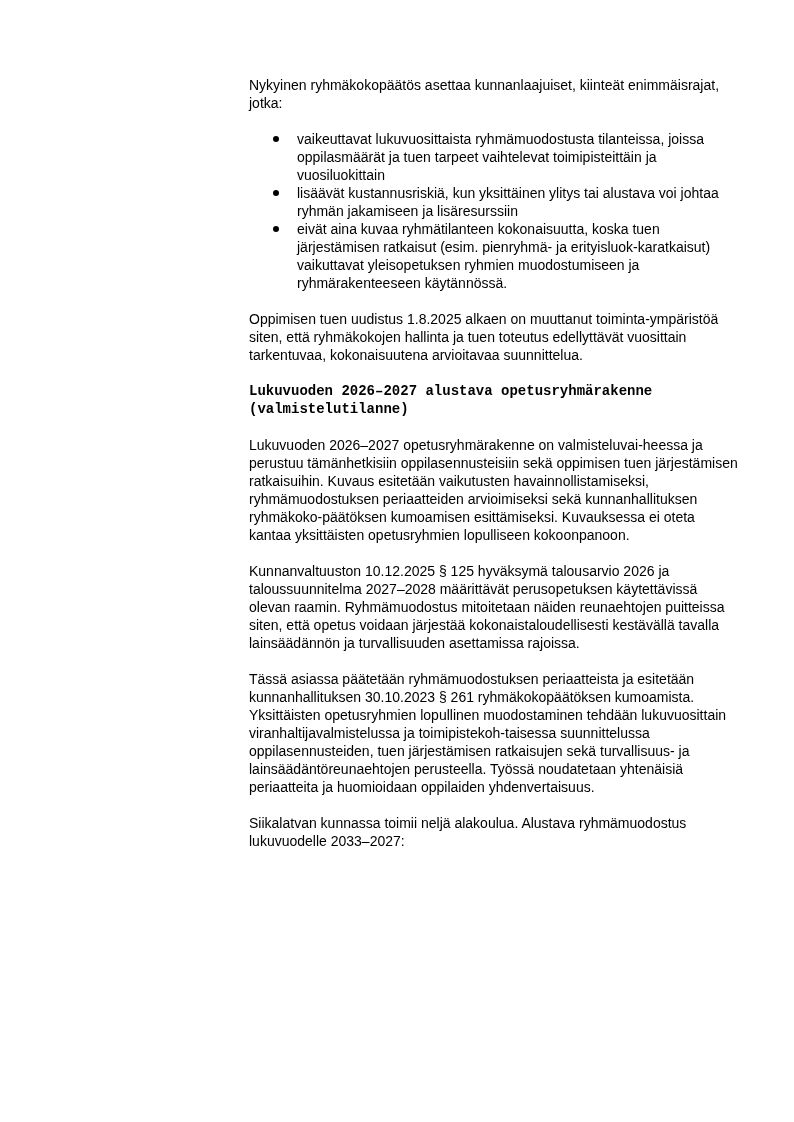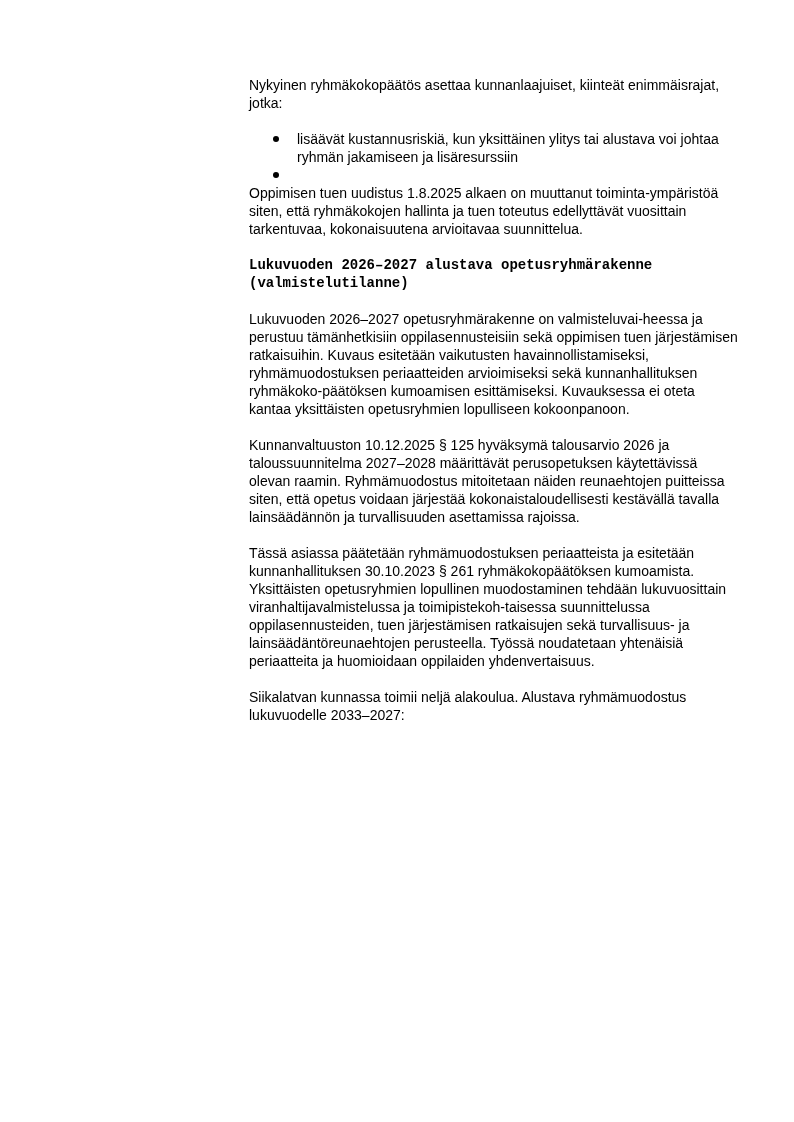--- a/index.html
+++ b/index.html
@@ -17,22 +17,23 @@
     position: absolute; left: 24px; top: 6px; width: 6px; height: 6px;
     border-radius: 50%; background: #000;
   }
 </style>
 </head>
 <body>
 
 <div class="page">
   <p>Nykyinen ryhmäkokopäätös asettaa kunnanlaajuiset, kiinteät enimmäisrajat, jotka:</p>
   <ul>
+    <li><span class="bullet"></span><span>vaikeuttavat lukuvuosittaista ryhmämuodostusta tilanteissa, joissa oppilasmäärät ja tuen tarpeet vaihtelevat toimipisteittäin ja vuosiluokittain</span></li>
     <li><span class="bullet"></span><span>lisäävät kustannusriskiä, kun yksittäinen ylitys tai alustava voi johtaa ryhmän jakamiseen ja lisäresurssiin</span></li>
-    <li><span class="bullet"></span></li>
+    <li><span class="bullet"></span><span>eivät aina kuvaa ryhmätilanteen kokonaisuutta, koska tuen järjestämisen ratkaisut (esim. pienryhmä- ja erityisluok-karatkaisut) vaikuttavat yleisopetuksen ryhmien muodostumiseen ja ryhmärakenteeseen käytännössä.</span></li>
   </ul>
   <p>Oppimisen tuen uudistus 1.8.2025 alkaen on muuttanut toiminta-ympäristöä siten, että ryhmäkokojen hallinta ja tuen toteutus edellyttävät vuosittain tarkentuvaa, kokonaisuutena arvioitavaa suunnittelua.</p>
   <h2>Lukuvuoden 2026–2027 alustava opetusryhmärakenne (valmistelutilanne)</h2>
   <p>Lukuvuoden 2026–2027 opetusryhmärakenne on valmisteluvai-heessa ja perustuu tämänhetkisiin oppilasennusteisiin sekä oppimisen tuen järjestämisen ratkaisuihin. Kuvaus esitetään vaikutusten havainnollistamiseksi, ryhmämuodostuksen periaatteiden arvioimiseksi sekä kunnanhallituksen ryhmäkoko-päätöksen kumoamisen esittämiseksi. Kuvauksessa ei oteta kantaa yksittäisten opetusryhmien lopulliseen kokoonpanoon.</p>
   <p>Kunnanvaltuuston 10.12.2025 § 125 hyväksymä talousarvio 2026 ja taloussuunnitelma 2027–2028 määrittävät perusopetuksen käytettävissä olevan raamin. Ryhmämuodostus mitoitetaan näiden reunaehtojen puitteissa siten, että opetus voidaan järjestää kokonaistaloudellisesti kestävällä tavalla lainsäädännön ja turvallisuuden asettamissa rajoissa.</p>
   <p>Tässä asiassa päätetään ryhmämuodostuksen periaatteista ja esitetään kunnanhallituksen 30.10.2023 § 261 ryhmäkokopäätöksen kumoamista. Yksittäisten opetusryhmien lopullinen muodostaminen tehdään lukuvuosittain viranhaltijavalmistelussa ja toimipistekoh-taisessa suunnittelussa oppilasennusteiden, tuen järjestämisen ratkaisujen sekä turvallisuus- ja lainsäädäntöreunaehtojen perusteella. Työssä noudatetaan yhtenäisiä periaatteita ja huomioidaan oppilaiden yhdenvertaisuus.</p>
   <p>Siikalatvan kunnassa toimii neljä alakoulua. Alustava ryhmämuodostus lukuvuodelle 2033–2027:</p>
 </div>
 
 </body></html>

